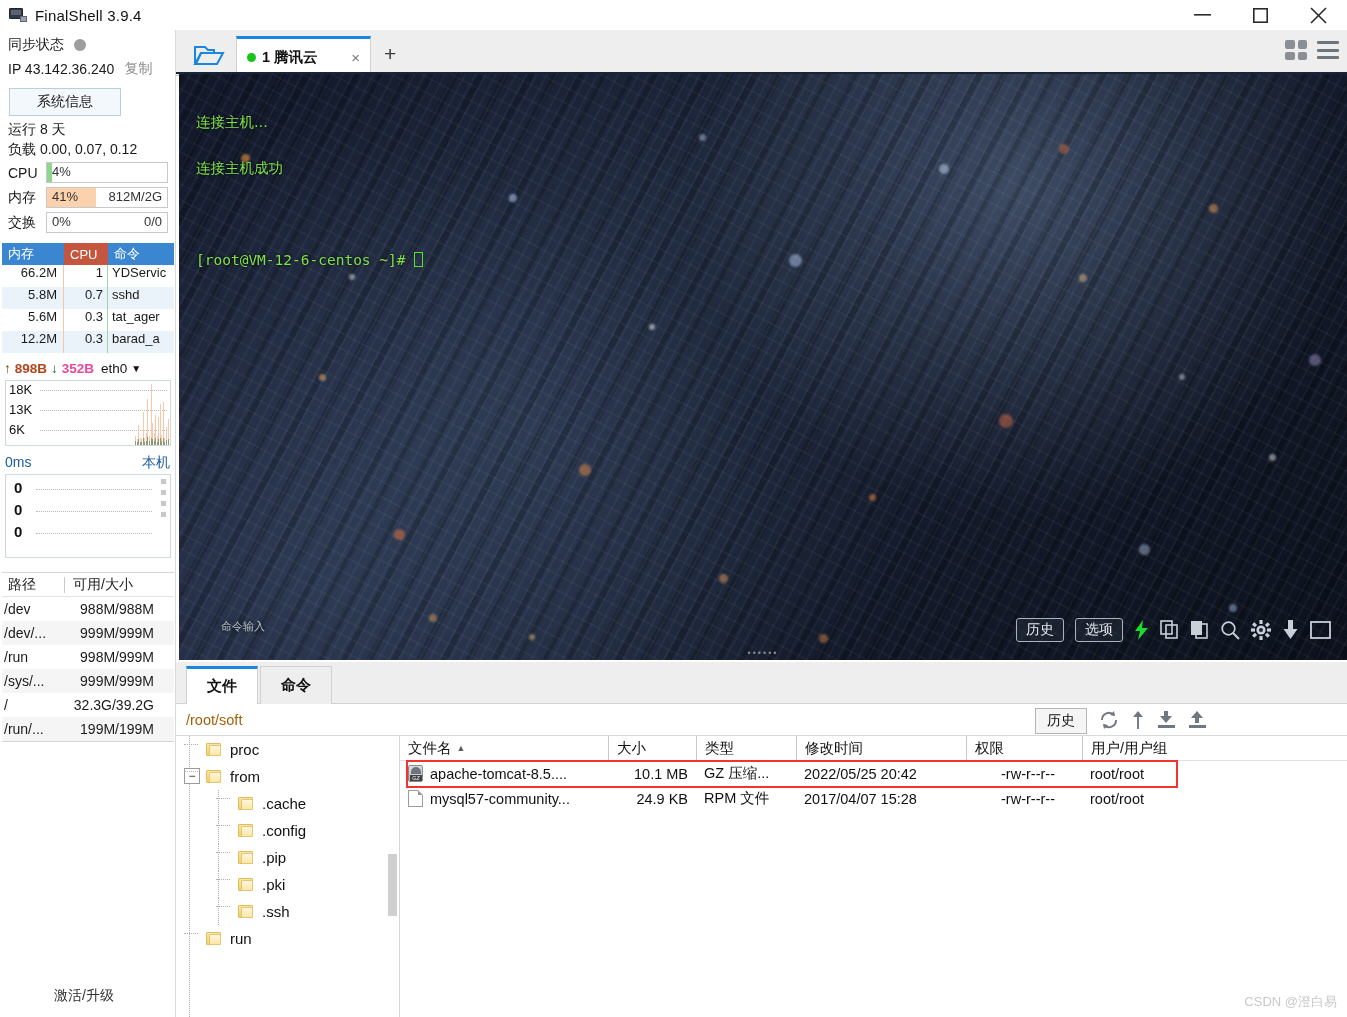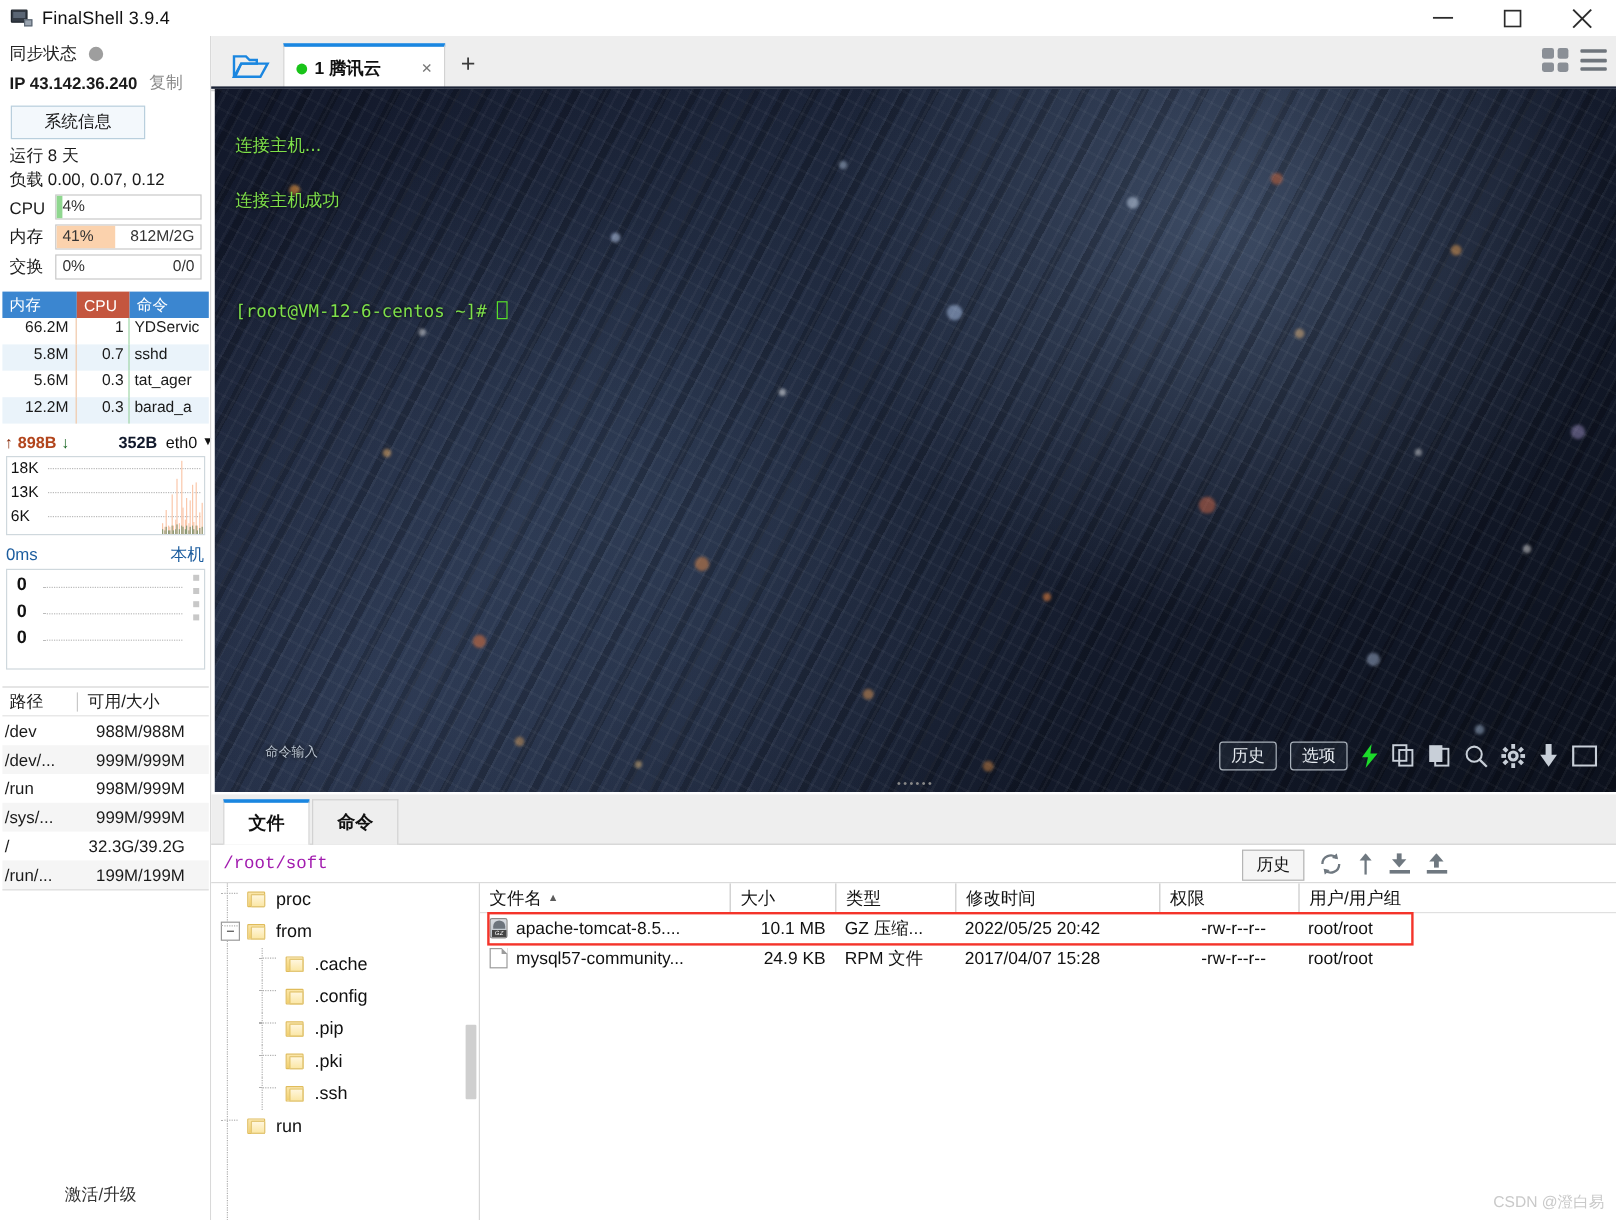--- a/index.html
+++ b/index.html
@@ -47,21 +47,21 @@
   
   .sidebar {
     position: absolute; left: 0; top: 30px; width: 176px; height: 987px;
     background: #ffffff; overflow: hidden;
   }
   .sync-row { padding: 6px 8px 2px 8px; display:flex; align-items:center; gap:10px; }
   .sync-label { font-size: 14px; color: #222; }
   .sync-dot { width: 12px; height: 12px; border-radius: 50%; background: #9e9e9e; }
 
   .ip-row { padding: 4px 8px; display:flex; align-items:center; gap: 10px; font-size: 14px;}
-  .ip-text { color:#1a1a1a;font-weight:bold; }
+  .ip-text { color:#1a1a1a; }
   .ip-copy { color:#8a8a8a; }
 
   .sysinfo-btn {
     margin: 6px 9px 4px 9px; width: 112px; height: 28px;
     background: #f3f8fc; border: 1px solid #b9cfdd;
     display:flex; align-items:center; justify-content:center;
     font-size: 14px; color:#1a1a1a;
   }
 
   .uptime, .loadline { padding: 1px 8px; font-size: 14px; }
@@ -85,21 +85,21 @@
   .proc-row { display:flex; height: 22px; font-size: 13px; color:#1a1a1a; }
   .proc-row:nth-child(odd) { background:#ffffff; }
   .proc-row:nth-child(even) { background:#eaf3fa; }
   .proc-row .c1 { width: 62px; text-align:right; padding-right:6px; border-right:1px solid #f0c8a8; }
   .proc-row .c2 { width: 44px; text-align:right; padding-right:4px; border-right:1px solid #9fd6a8; }
   .proc-row .c3 { flex:1; padding-left: 4px; white-space:nowrap; overflow:hidden;}
 
   
   .net-head { display:flex; align-items:center; gap:4px; padding: 8px 4px 2px 4px; font-size: 13.5px; }
   .net-up { color:#b2451c; font-weight:bold; }
-  .net-down { color:#0f172a; font-weight:bold;margin-left:37px; }
+  .net-down { color:#ec4899; font-weight:bold; }
   .arrow-up { color:#8c3111; font-weight:bold; }
   .arrow-dn { color:#15631f; font-weight:bold; }
   .net-iface { color:#111; margin-left:3px; }
   .caret { font-size: 10px; color:#111; }
 
   .graph-box {
     position: relative; margin: 2px 5px 0 5px; height: 66px;
     border: 1px solid #cfd8dd; background:#fff; overflow:hidden;
   }
   .graph-box .glabel { position:absolute; left:3px; font-size:13px; color:#111;}
@@ -208,21 +208,21 @@
     font-size:15px; font-weight:bold; color:#111;
     border:1px solid #d2d2d2; border-bottom:none;
   }
   .fp-tab.active { left:10px; background:#ffffff; border-top:3px solid #1a86e0; }
   .fp-tab.inactive { left:84px; background:#eeeeee; }
 
   .fp-path {
     position:absolute; left:0; top:42px; width:1171px; height:32px;
     border-bottom:1px solid #dadada; display:flex; align-items:center;
   }
-  .fp-path .ptext { margin-left:10px; font-size:14.5px; color:#a21caf;font-family:Liberation Mono, monospace; }
+  .fp-path .ptext { margin-left:10px; font-size:14.5px; color:#a16207; }
   .fp-path-tools { position:absolute; right:140px; top:4px; display:flex; align-items:center; gap:12px;}
   .hist-btn { border:1px solid #b5b5b5; background:#f5f5f5; padding:3px 11px; font-size:14px; color:#111; }
 
   .fp-body { position:absolute; left:0; top:74px; width:1171px; height:281px; display:flex; }
   .fp-tree { position:relative; width:224px; height:281px; overflow:hidden; border-right:1px solid #d7d7d7; }
   .tree-item { position:relative; display:flex; align-items:center; height:27px; font-size:15px; color:#111; }
   .tree-item.sel { background:#ececec; }
   .tree-guide { position:absolute; top:0; bottom:0; border-left:1px dotted #b0b0b0; }
   .tw { width:16px; height:16px; border:1px solid #9a9a9a; background:#fff; display:flex; align-items:center; justify-content:center; font-size:12px; line-height:1; color:#333;}
   .folder {

